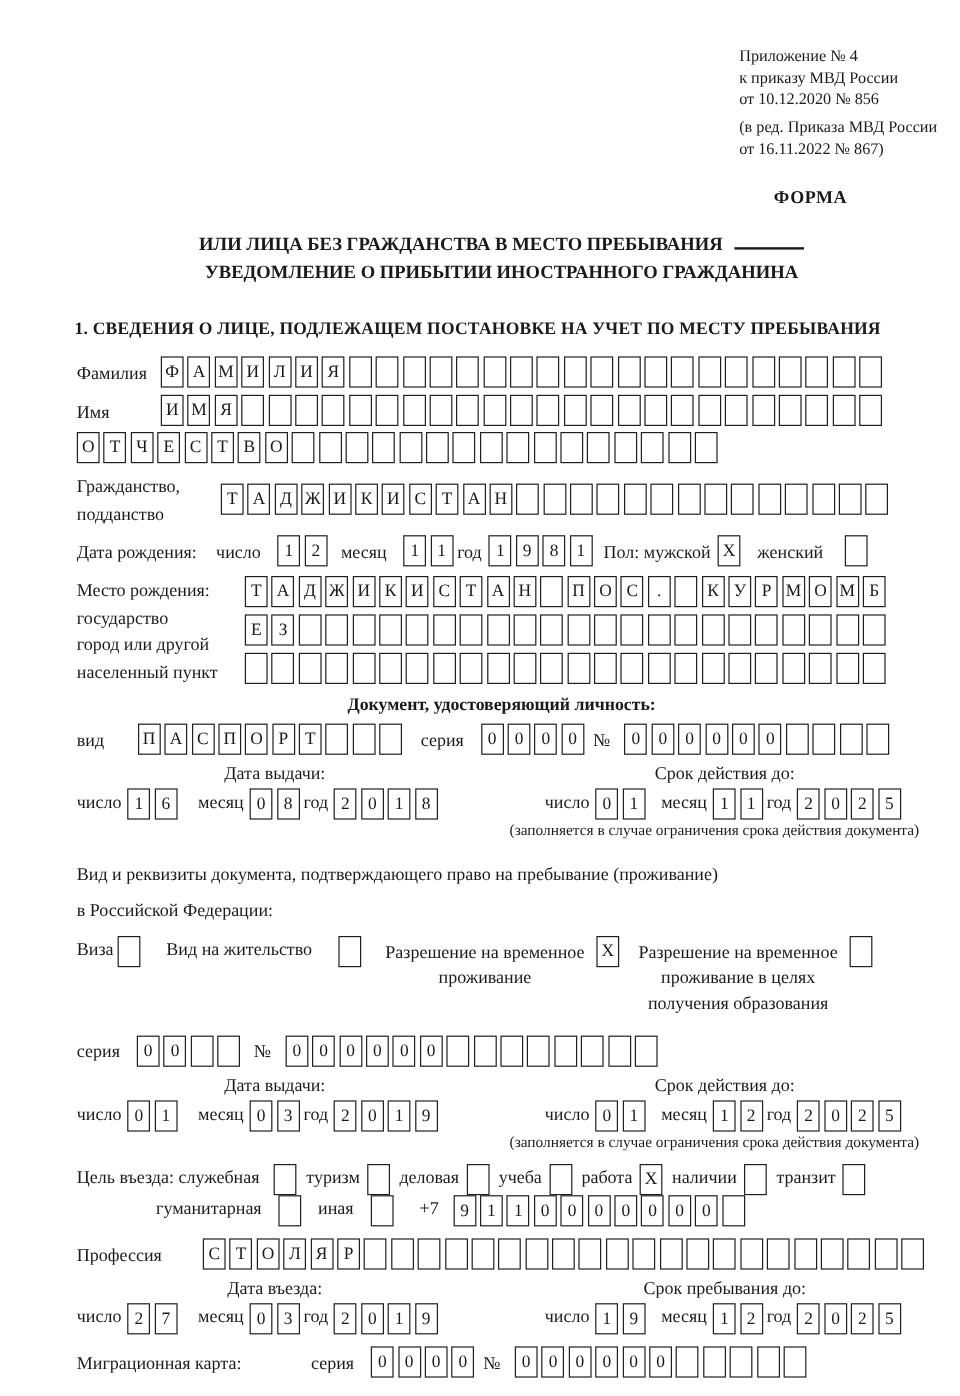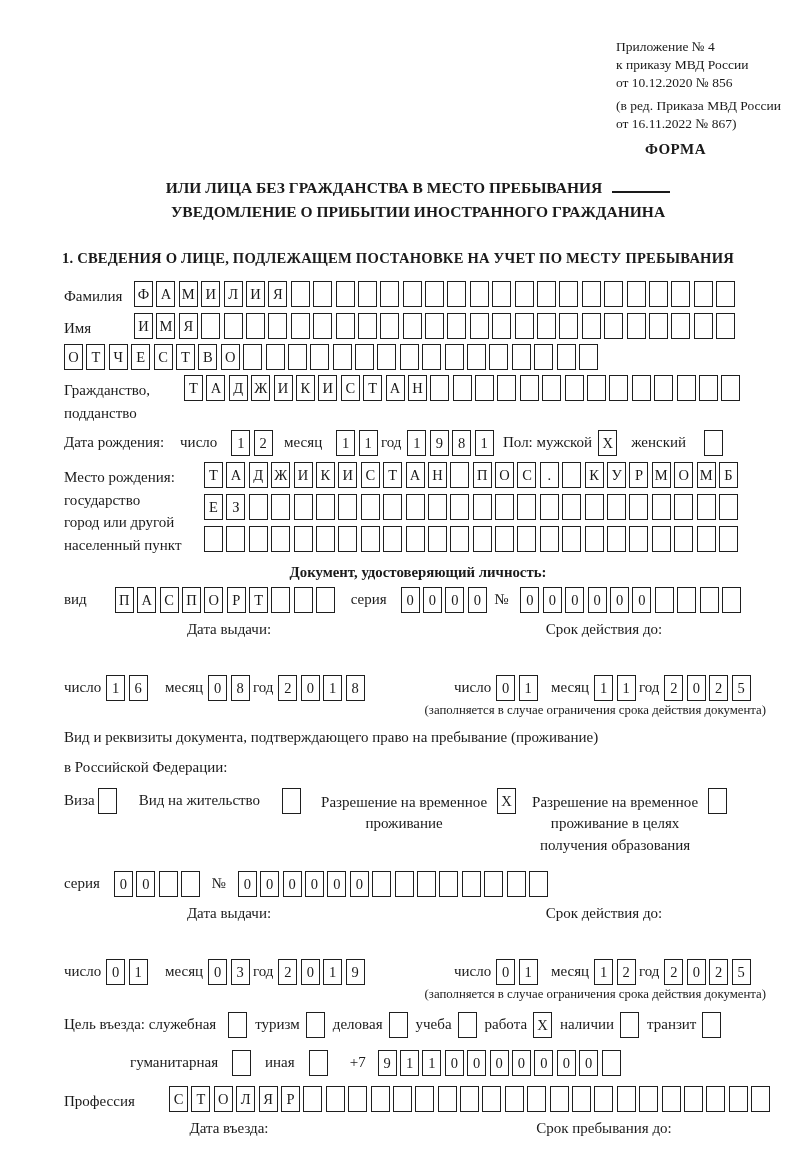--- a/index.html
+++ b/index.html
@@ -7,54 +7,54 @@
   body {
     width:800px; height:1163px; margin:0 auto; position:relative;
     font-family:"Liberation Serif","DejaVu Serif",serif;
     color:#1a1a1a; font-size:15px; overflow:hidden;
   }
   .page { padding:38px 28px 0 64px; }
 
   
   .req-block { margin-left:552px; width:220px; line-height:1.35; font-size:13.5px; }
   .req-block .gap { height:4px; }
-  .forma { text-align:right; padding-right:66px; font-weight:bold; margin-top:8px; font-size:15px; letter-spacing:.5px; }
+  .forma { text-align:right; padding-right:66px; font-weight:bold; margin-top:24px; font-size:15px; letter-spacing:.5px; }
 
   .title { text-align:center; font-weight:bold; font-size:15.5px; margin-top:18px; line-height:1.55; }
   .title .uline { display:inline-block; width:58px; border-bottom:2px solid #1a1a1a; margin-left:10px; vertical-align:baseline; }
 
   .section-h { font-weight:bold; font-size:14.6px; margin:26px 0 14px -2px; letter-spacing:.2px; }
 
-  .row { display:flex; align-items:flex-start; margin-bottom:5px; }
+  .row { display:flex; align-items:center; margin-bottom:5px; }
   .lbl { flex:0 0 auto; padding-top:4px; line-height:1.5; }
   .cells { display:flex; flex-wrap:nowrap; }
   .cell {
     display:inline-block; width:19px; height:26px; border:1.7px solid #1f1f1f;
     margin-right:3.4px; text-align:center; line-height:24px; font-size:14.5px;
     flex:0 0 auto; background:#fff;
   }
   .cb .cell { margin-right:0; }
 
   .w70  { width:70px; }
   .w140 { width:140px; }
   .w120 { width:120px; }
   .stack { display:flex; flex-direction:column; row-gap:6px; }
 
   .inline-lab { padding:4px 6px 0 0; }
 
   .center-h { text-align:center; font-weight:bold; margin:8px 0 6px 0; font-size:14.8px; }
 
   .dates { display:flex; margin-top:8px; }
-  .dcol { display:flex; flex-direction:column;gap:34px; }
+  .dcol { display:flex; flex-direction:column; }
   .dcol .dhead { text-align:center; margin-bottom:3px; }
   .dline { display:flex; align-items:flex-start; }
   .dline .inline-lab { padding-right:5px; }
   .note { font-size:12.8px; text-align:right; margin-top:2px; }
 
-  .plain { line-height:1.85; margin-top:6px; }
+  .plain { line-height:1.85; margin-top:16px; }
 
   .cbrow { display:flex; align-items:flex-start; margin-top:6px; }
   .cbrow .opt { display:flex; align-items:flex-start; }
   .cbrow .opt .olabel { padding-top:4px; }
   .cbrow .opt .center2 { text-align:center; line-height:1.45; }
 
   .purpose { display:flex; align-items:flex-start; margin-top:10px; }
   .purpose .olabel { padding:4px 6px 0 8px; }
   .purpose .first { padding-left:0; }
 </style>
@@ -546,21 +546,21 @@
     <span class="olabel">наличии</span>
     <span class="cells cb">
         <span class="cell"></span>
       </span>
     <span class="olabel">транзит</span>
     <span class="cells cb">
         <span class="cell"></span>
       </span>
   </div>
 
-  <div class="purpose" style="margin-top:12px">
+  <div class="purpose" style="margin-top:0">
     <span class="olabel first" style="padding-left:66px">гуманитарная</span>
     <span class="cells cb" style="margin-left:8px">
         <span class="cell"></span>
       </span>
     <span class="olabel" style="padding-left:14px">иная</span>
     <span class="cells cb" style="margin-left:8px">
         <span class="cell"></span>
       </span>
     <span class="olabel" style="padding-left:22px">+7</span>
     <span class="cells" style="margin-left:6px">

